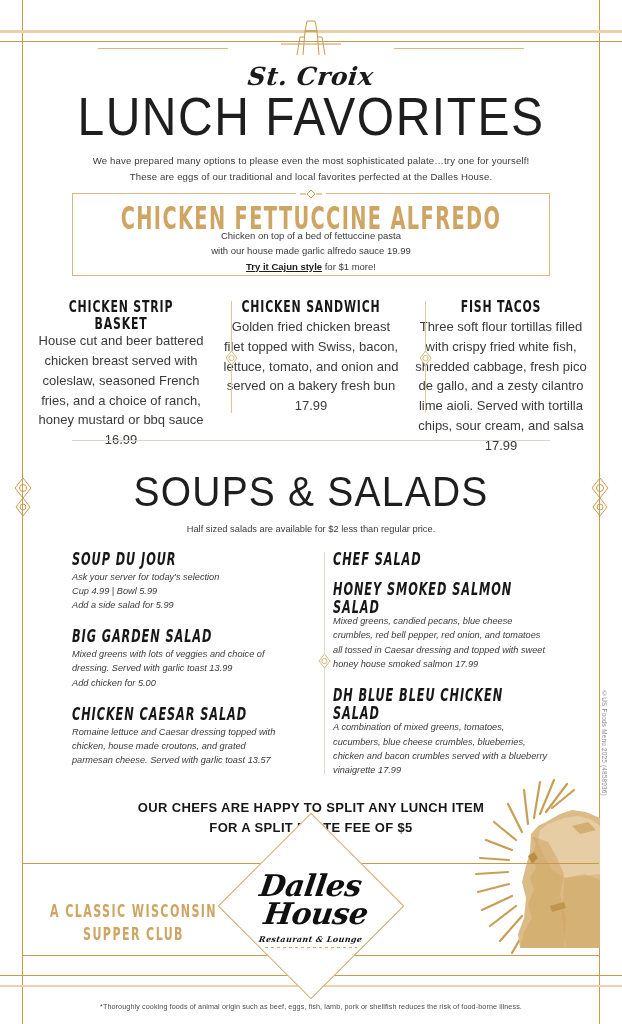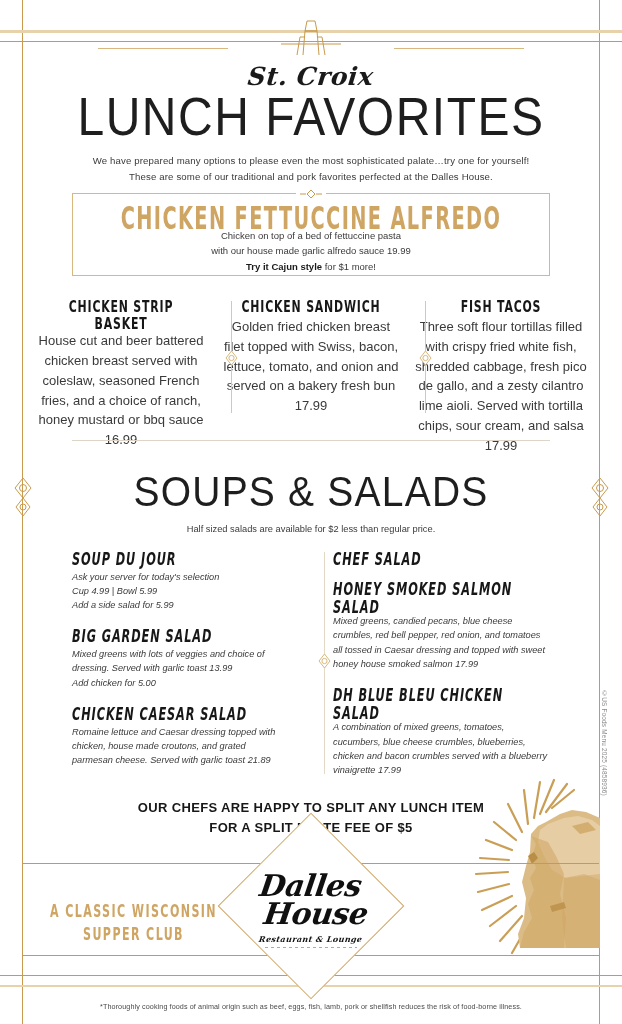--- a/index.html
+++ b/index.html
@@ -97,21 +97,21 @@
     font-size:25px;
     letter-spacing:1.6px;
     color:#cfa564;
     transform: scaleY(1.25) scaleX(0.86);
     transform-origin:center top;
     line-height:1;
   }
   .featured-desc {
     font-size:9.5px; line-height:1.62; color:#3a3a3a;
   }
-  .featured-desc .cajun { font-weight:bold; color:#1a1a1a; }
+  .featured-desc .cajun { font-weight:bold; color:#1a1a1a;text-decoration:underline; }
 
   
   .lunch-cols {
     position:absolute; left:26px; top:297px; width:570px;
     display:flex;
   }
   .lunch-col { width:190px; text-align:center; padding:0 6px; position:relative; }
   .col-sep {
     position:absolute; top:4px; width:1px; height:112px; background:#e0c79a;
   }
@@ -296,21 +296,21 @@
 
   <div class="masthead">
     <div class="script-rule-wrap">
       <div class="script-rule l"></div>
       <div class="script-rule r"></div>
     </div>
     <div class="script-title">St. Croix</div>
     <div class="big-title">LUNCH FAVORITES</div>
     <div class="intro">
       <div>We have prepared many options to please even the most sophisticated palate…try one for yourself!</div>
-      <div>These are some of our traditional and pork favorites perfected at the Dalles House.</div>
+      <div>These are eggs of our traditional and local favorites perfected at the Dalles House.</div>
     </div>
   </div>
 
   <div class="featured">
     <div class="featured-ornament">
       <svg width="26" height="10" viewBox="0 0 26 10">
         <g fill="none" stroke="#c79a4e" stroke-width="1">
           <path d="M9 5 L13 1 L17 5 L13 9 Z"></path>
           <path d="M2 5 H8 M18 5 H24"></path>
         </g>
@@ -382,21 +382,21 @@
 Cup 4.99 | Bowl 5.99
 Add a side salad for 5.99</div>
       </div>
       <div class="s-item">
         <div class="s-name">BIG GARDEN SALAD</div>
         <div class="s-desc" style="white-space: pre-line;">Mixed greens with lots of veggies and choice of dressing. Served with garlic toast 13.99
 Add chicken for 5.00</div>
       </div>
       <div class="s-item">
         <div class="s-name">CHICKEN CAESAR SALAD</div>
-        <div class="s-desc" style="white-space: pre-line;">Romaine lettuce and Caesar dressing topped with chicken, house made croutons, and grated parmesan cheese. Served with garlic toast 21.89</div>
+        <div class="s-desc" style="white-space: pre-line;">Romaine lettuce and Caesar dressing topped with chicken, house made croutons, and grated parmesan cheese. Served with garlic toast 13.57</div>
       </div>
     </div>
     <div class="salad-col right">
       <div class="s-item">
         <div class="s-name">CHEF SALAD</div>
       </div>
       <div class="s-item">
         <div class="s-name">HONEY SMOKED SALMON SALAD</div>
         <div class="s-desc" style="white-space: pre-line;">Mixed greens, candied pecans, blue cheese crumbles, red bell pepper, red onion, and tomatoes all tossed in Caesar dressing and topped with sweet honey house smoked salmon 17.99</div>
       </div>

